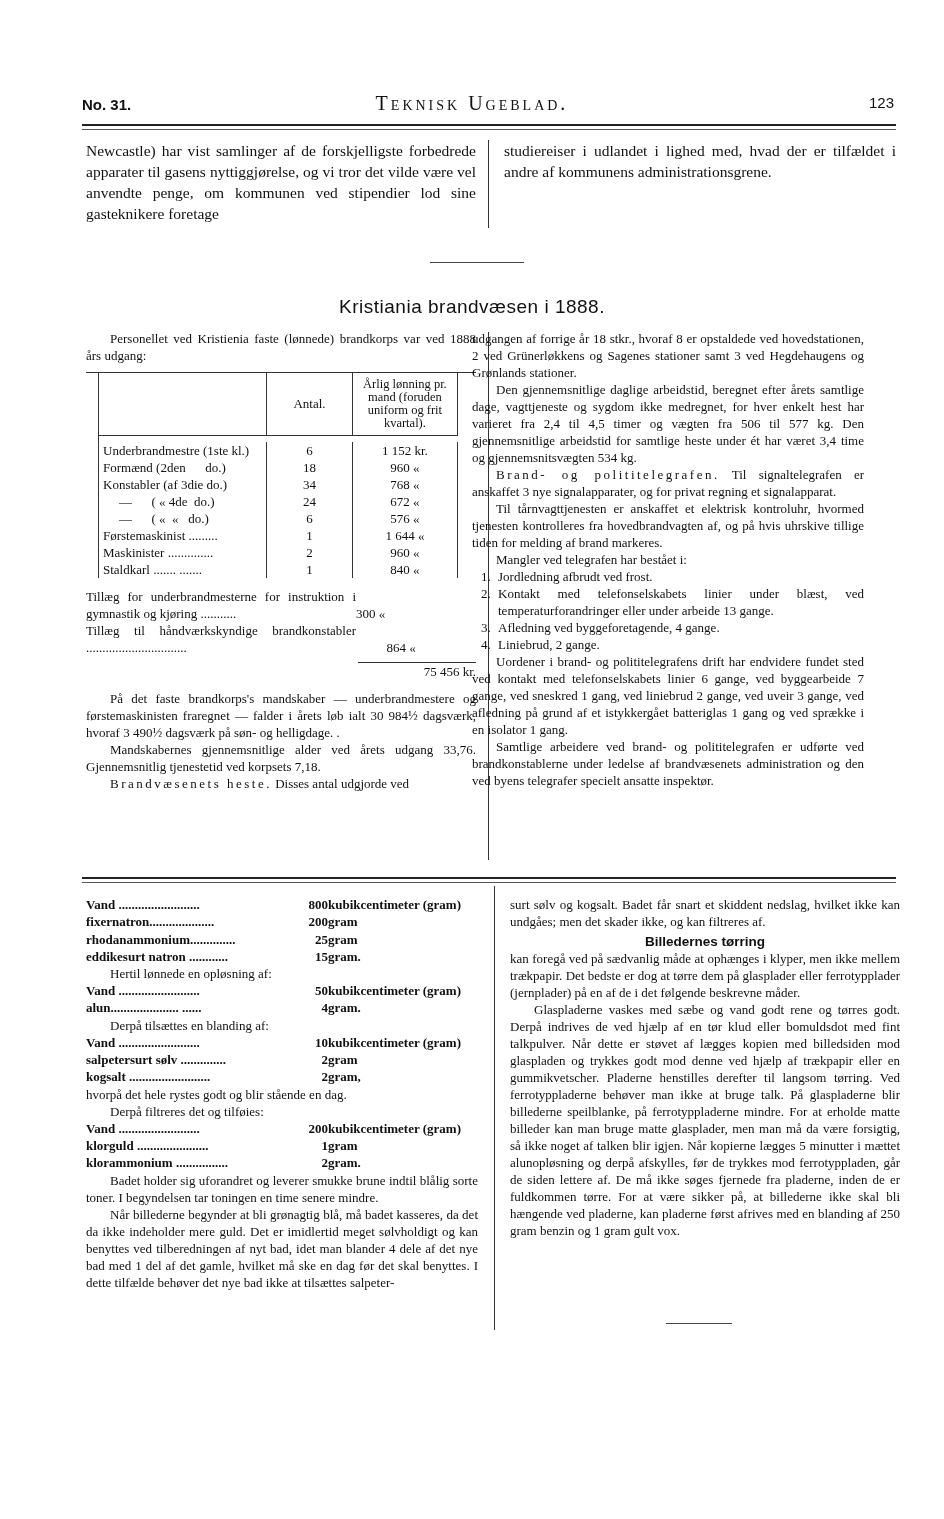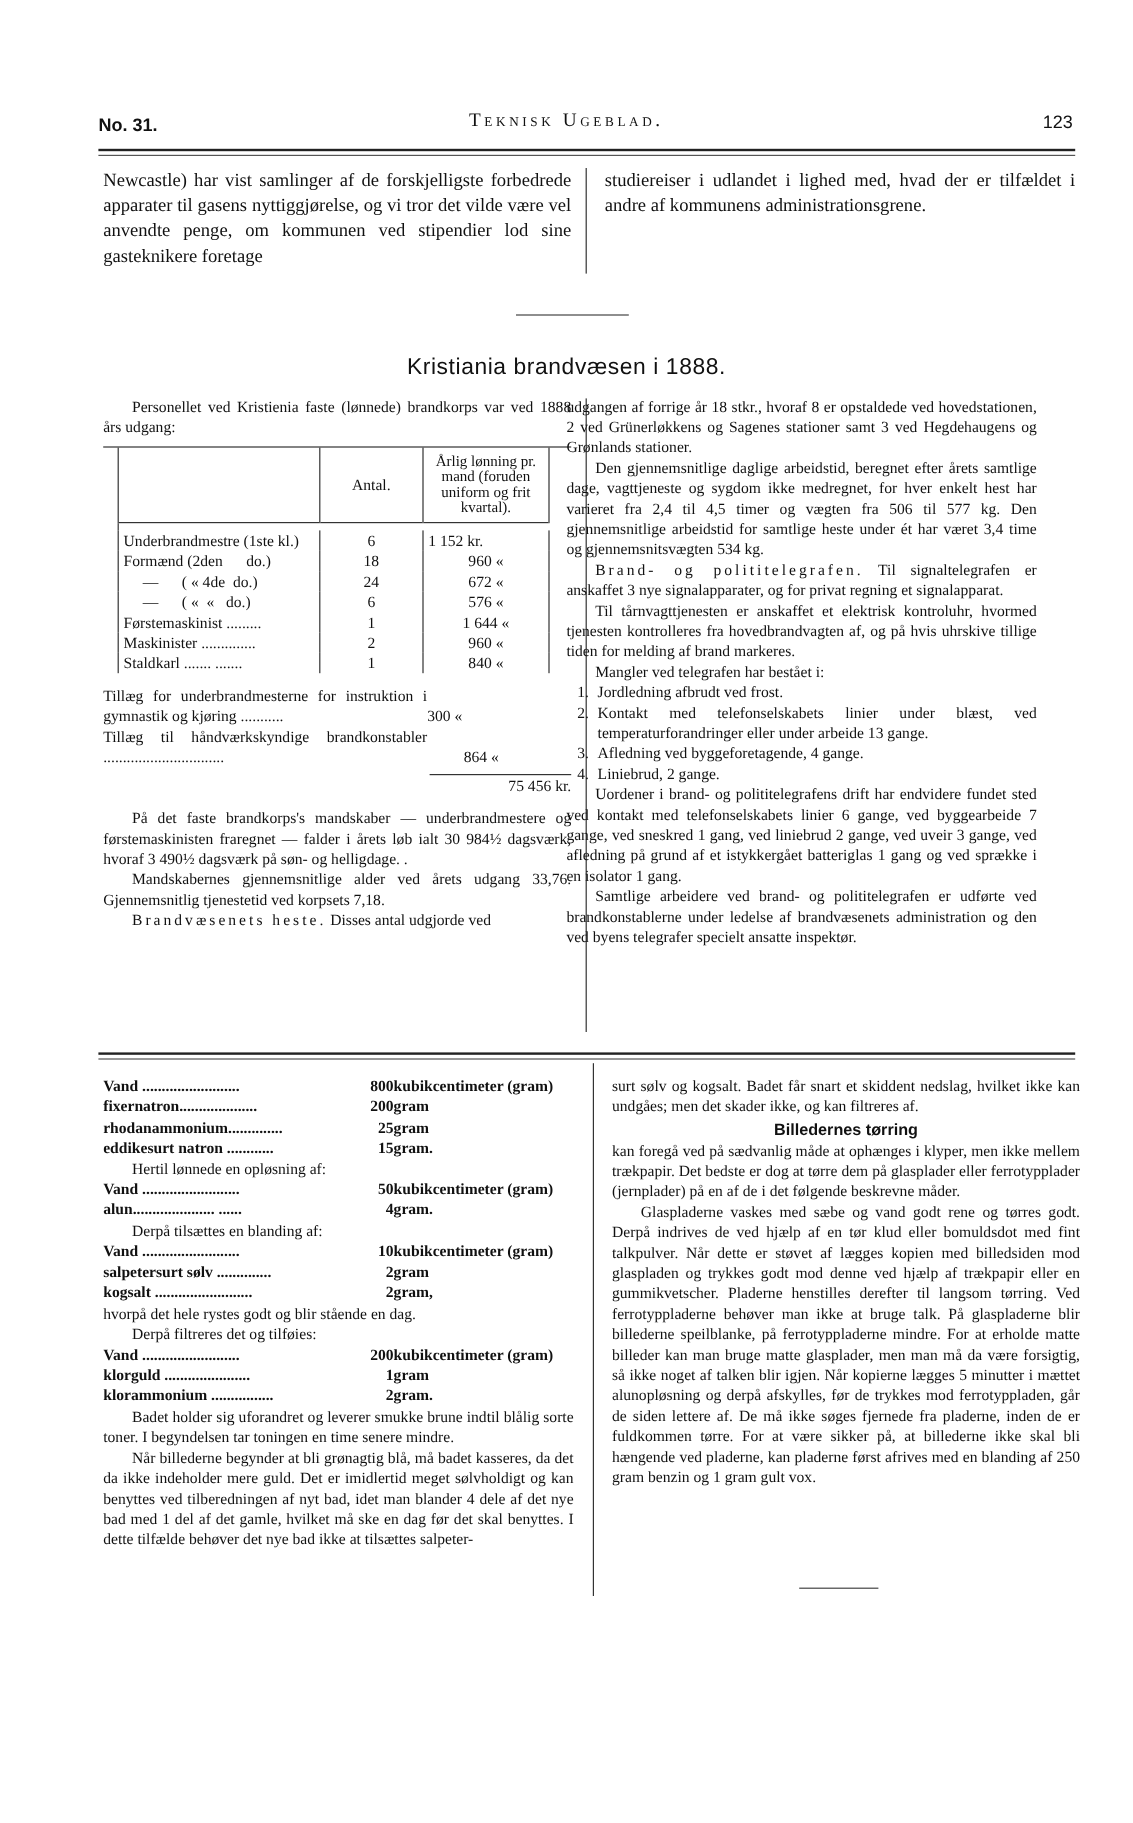--- a/index.html
+++ b/index.html
@@ -1,20 +1,20 @@
 <!DOCTYPE html>
 <html><head>
 <meta charset="utf-8">
 <style>
   html, body { margin: 0; padding: 0; background: #ffffff; }
   body { width: 944px; height: 1519px; position: relative; overflow: hidden;
          font-family: "DejaVu Serif", "Liberation Serif", serif; color: #111; }
   .abs { position: absolute; }
   .header-no { left: 82px; top: 96px; font-family: "Liberation Sans", sans-serif; font-weight: bold; font-size: 15px; }
-  .header-title { left: 0; width: 944px; top: 92px; text-align: center; font-family: "Liberation Serif", serif; font-size: 16px; letter-spacing: 3px; font-variant: small-caps; }
+  .header-title { left: 0; width: 944px; top: 92px; text-align: center; font-family: "Liberation Serif", serif; font-size: 20px; letter-spacing: 3px; font-variant: small-caps; }
   .header-page { right: 50px; top: 94px; font-family: "Liberation Sans", sans-serif; font-size: 15px; }
   .rule-double { left: 82px; width: 814px; top: 124px; height: 3px; border-top: 2px solid #222; border-bottom: 1px solid #555; }
   .col { font-family: "Liberation Serif", serif; font-size: 15.5px; line-height: 21px; text-align: justify; }
   .col p { margin: 0; }
   .indent { text-indent: 24px; }
   .vrule { width: 0; border-left: 1px solid #333; }
   .short-rule { height: 0; border-top: 1px solid #444; }
   .article-title { left: 0; width: 944px; top: 296px; text-align: center; font-family: "Liberation Sans", sans-serif; font-size: 19px; font-weight: normal; letter-spacing: 0.5px; }
   .small { font-size: 13px; line-height: 17px; }
   table.pers { border-collapse: collapse; font-family: "Liberation Serif", serif; font-size: 13px; }
@@ -58,26 +58,31 @@
         <th style="border-left:1px solid #333; border-right:1px solid #333; width:160px;"></th>
         <th style="border-right:1px solid #333; width:80px; text-align:center;">Antal.</th>
         <th style="border-right:1px solid #333; width:100px; text-align:center; line-height:13px; font-size:12.5px;">Årlig lønning pr. mand (foruden uniform og frit kvartal).</th>
       </tr>
       <tr>
             <td colspan="3" style="height:6px; border-top:1px solid #333; border-left:1px solid #333;"></td>
           </tr>
       <tr class="pr">
             <td style="border-left:1px solid #333;border-right:1px solid #333;white-space:nowrap;">Underbrandmestre (1ste kl.)</td>
             <td style="text-align:center;border-right:1px solid #333;">6</td>
-            <td style="text-align:left;border-right:1px solid #333;">1 152 kr.</td>
+            <td style="text-align:center;border-right:1px solid #333;">1 152 kr.</td>
           </tr>
       <tr>
             <td style="border-left:1px solid #333;border-right:1px solid #333;white-space:pre;">Formænd (2den      do.)</td>
             <td style="text-align:center;border-right:1px solid #333;">18</td>
             <td style="text-align:center;border-right:1px solid #333;">960  «</td>
+          </tr>
+      <tr>
+            <td style="border-left:1px solid #333;border-right:1px solid #333;white-space:nowrap;">Konstabler (af 3die do.)</td>
+            <td style="text-align:center;border-right:1px solid #333;">34</td>
+            <td style="text-align:center;border-right:1px solid #333;">768  «</td>
           </tr>
       <tr>
             <td style="border-left:1px solid #333;border-right:1px solid #333;white-space:pre;padding-left:20px;">—      ( « 4de  do.)</td>
             <td style="text-align:center;border-right:1px solid #333;">24</td>
             <td style="text-align:center;border-right:1px solid #333;">672  «</td>
           </tr>
       <tr>
             <td style="border-left:1px solid #333;border-right:1px solid #333;white-space:pre;padding-left:20px;">—      ( «  «   do.)</td>
             <td style="text-align:center;border-right:1px solid #333;">6</td>
             <td style="text-align:center;border-right:1px solid #333;">576  «</td>

